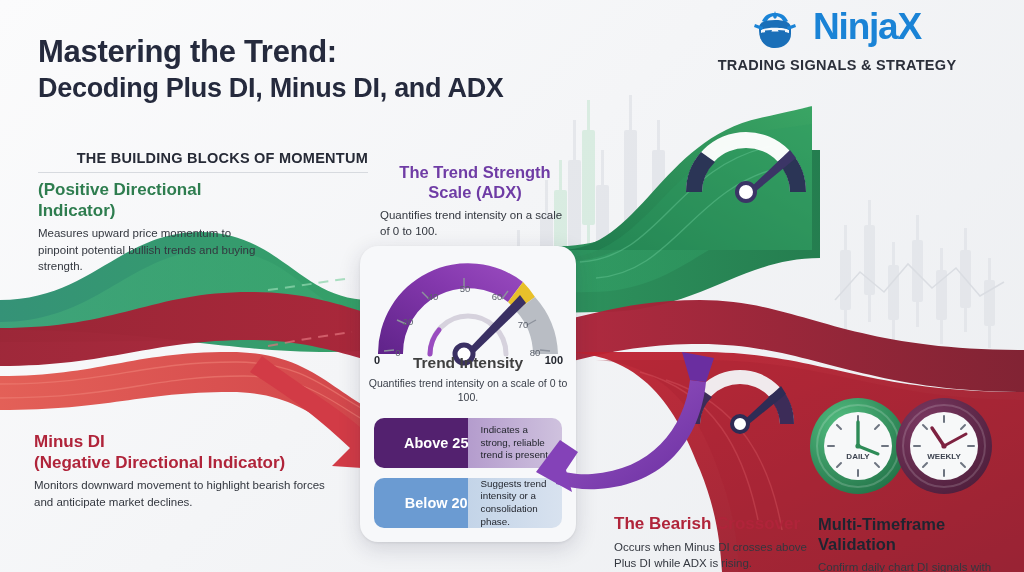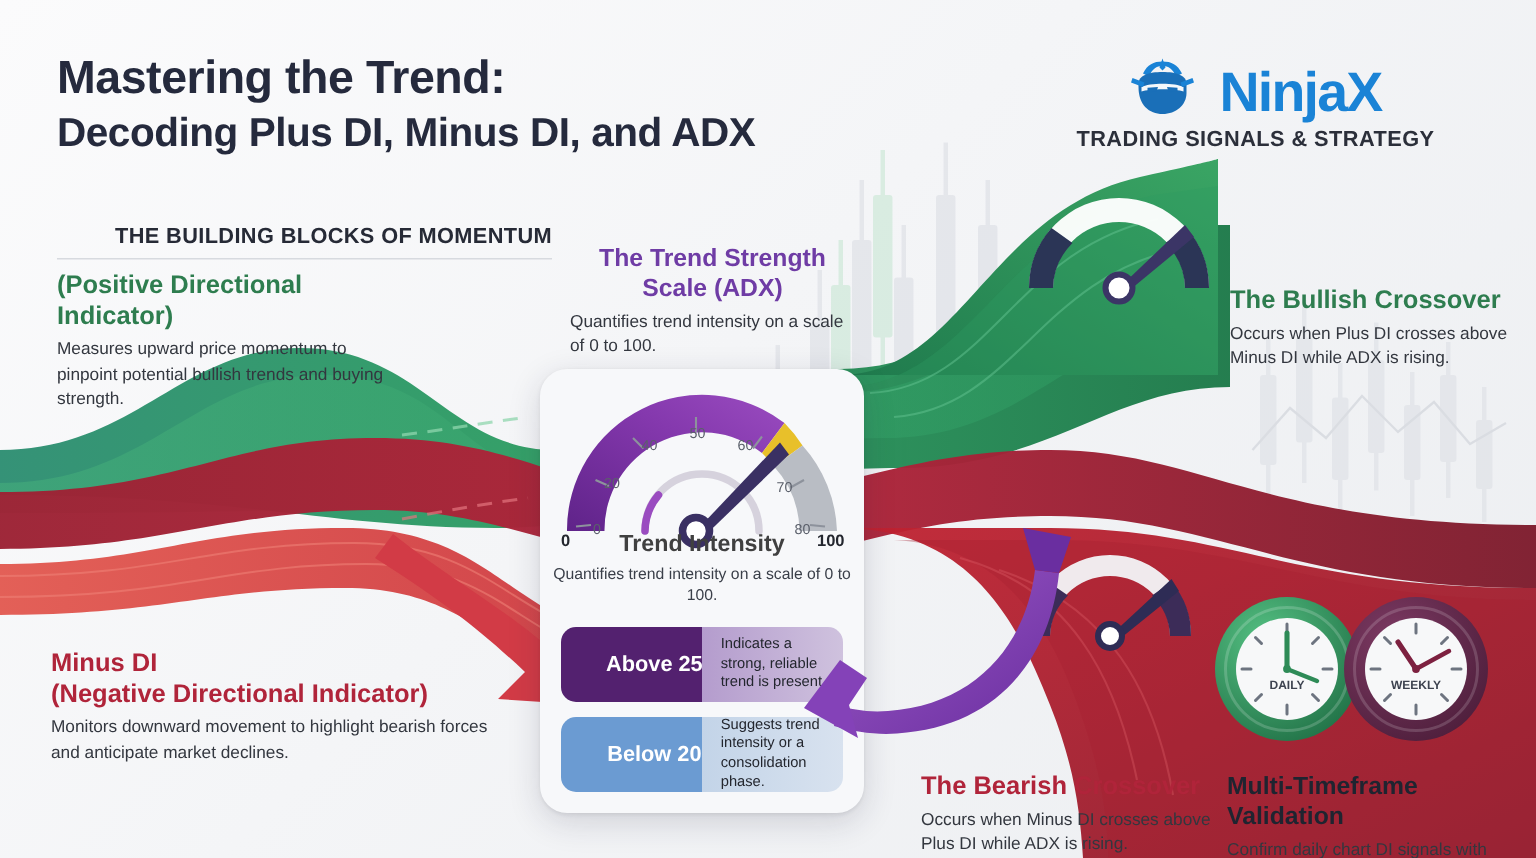--- a/index.html
+++ b/index.html
@@ -18,21 +18,21 @@
   
   .tb{position:absolute;margin-top:14px;}
   .title{
     left:38px;top:18px;width:560px;
     color:#252a3d;font-size:31px;font-weight:bold;line-height:1.26;
     letter-spacing:-0.3px;
   }
   .title .l2{font-size:27px;display:block;}
 
   .logo-wrap{position:absolute;left:672px;top:8px;width:330px;text-align:center;}
-  .logo-row{display:flex;align-items:flex-end;justify-content:center;gap:16px;margin-top:28px;}
+  .logo-row{display:flex;align-items:flex-start;justify-content:center;gap:16px;}
   .logo-text{
     font-size:37px;font-weight:bold;color:#1a83d6;letter-spacing:-1.2px;
     line-height:1;
   }
   .logo-sub{
     margin-top:5px;font-size:14.5px;font-weight:bold;color:#2b2f3a;
     letter-spacing:0.3px;
   }
 
   .kicker{
@@ -409,24 +409,20 @@
       </linearGradient>
     </defs>
     <g>
       <path d="M690 380 C 684 430, 650 470, 592 474 C 578 475, 568 473, 558 470
                L 556 484 C 570 488, 584 490, 598 489 C 664 485, 700 440, 706 382 Z" fill="url(#arrPur)"></path>
       <path d="M560 440 L 536 472 L 572 492 L 566 470 L 578 452 Z" fill="#8442b8"></path>
       <path d="M690 380 L 682 352 L 714 358 L 706 382 Z" fill="#6a2ea0"></path>
     </g>
   </svg>
 
-  <div class="tb" id="bull">
-    <div class="h-green">The Bullish Crossover</div>
-    <div class="body-txt">Occurs when Plus DI crosses above Minus DI while ADX is rising.</div>
-  </div>
 
   <div class="tb" id="bear">
     <div class="h-red">The Bearish Crossover</div>
     <div class="body-txt">Occurs when Minus DI crosses above Plus DI while ADX is rising.</div>
   </div>
 
   <div class="tb" id="mtf">
     <div class="h-dark">Multi-Timeframe Validation</div>
     <div class="body-txt">Confirm daily chart DI signals with weekly charts to ensure long-term alignment.</div>
   </div>

